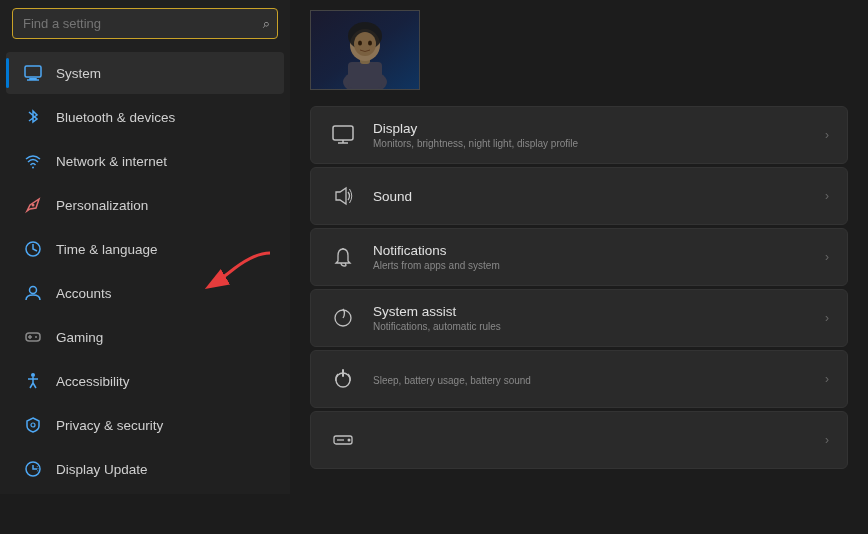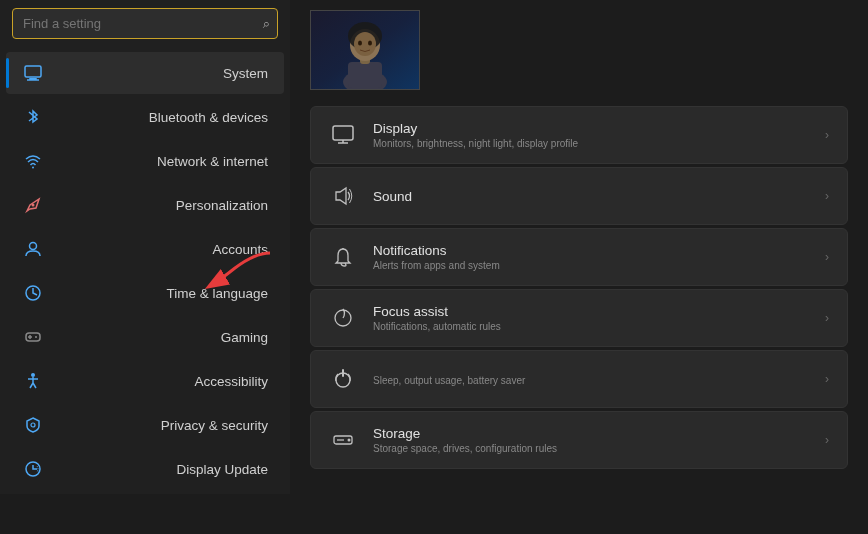--- a/index.html
+++ b/index.html
@@ -51,21 +51,20 @@
     .nav-item {
       display: flex;
       align-items: center;
       padding: 10px 16px;
       cursor: pointer;
       border-radius: 4px;
       margin: 1px 6px;
       font-size: 13.5px;
       color: #d0d0d0;
       position: relative;
-      justify-content: space-between;
     }
     .nav-item.active {
       background: #2d2d2d;
     }
     .nav-item.active::before {
       content: '';
       position: absolute;
       left: 0;
       top: 6px;
       bottom: 6px;
@@ -229,35 +228,35 @@
         <circle cx="9" cy="9" r="1.5" fill="#e07070"></circle>
       </svg>
     </span>
     <span>Personalization</span>
   </div>
 
 
   <div class="nav-item">
     <span class="nav-icon">
       <svg width="18" height="18" viewBox="0 0 18 18" fill="none">
+        <circle cx="9" cy="9" r="7" stroke="#4ea8f5" stroke-width="1.5" fill="none"></circle>
+        <polyline points="9,4 9,9 13,11" stroke="#4ea8f5" stroke-width="1.5" fill="none"></polyline>
+      </svg>
+    </span>
+    <span>Time &amp; language</span>
+  </div>
+
+  <div class="nav-item">
+    <span class="nav-icon">
+      <svg width="18" height="18" viewBox="0 0 18 18" fill="none">
         <circle cx="9" cy="6" r="3.5" stroke="#4ea8f5" stroke-width="1.5" fill="none"></circle>
         <path d="M2 16 Q2 11 9 11 Q16 11 16 16" stroke="#4ea8f5" stroke-width="1.5" fill="none"></path>
       </svg>
     </span>
     <span>Accounts</span>
-  </div>
-
-  <div class="nav-item">
-    <span class="nav-icon">
-      <svg width="18" height="18" viewBox="0 0 18 18" fill="none">
-        <circle cx="9" cy="9" r="7" stroke="#4ea8f5" stroke-width="1.5" fill="none"></circle>
-        <polyline points="9,4 9,9 13,11" stroke="#4ea8f5" stroke-width="1.5" fill="none"></polyline>
-      </svg>
-    </span>
-    <span>Time &amp; language</span>
   </div>
 
   <div class="nav-item">
     <span class="nav-icon">
       <svg width="18" height="18" viewBox="0 0 18 18" fill="none">
         <rect x="2" y="5" width="14" height="8" rx="3" stroke="#888" stroke-width="1.5" fill="none"></rect>
         <line x1="6" y1="7" x2="6" y2="11" stroke="#888" stroke-width="1.5"></line>
         <line x1="4" y1="9" x2="8" y2="9" stroke="#888" stroke-width="1.5"></line>
         <circle cx="12" cy="9" r="1" fill="#888"></circle>
       </svg>
@@ -381,52 +380,48 @@
   </div>
 
   <div class="settings-row">
     <div class="settings-row-icon">
       <svg width="22" height="22" viewBox="0 0 22 22" fill="none">
         <circle cx="11" cy="11" r="8" stroke="#c0c0c0" stroke-width="1.3" fill="none"></circle>
         <path d="M11 2 Q14 6 11 11" stroke="#c0c0c0" stroke-width="1.3" fill="none"></path>
       </svg>
     </div>
     <div class="settings-row-text">
-      <span class="settings-row-title">Focus assist</span>
+      <span class="settings-row-title">System assist</span>
       <span class="settings-row-desc">Notifications, automatic rules</span>
     </div>
     <span class="settings-row-arrow">›</span>
   </div>
 
   <div class="settings-row">
     <div class="settings-row-icon">
       <svg width="22" height="22" viewBox="0 0 22 22" fill="none">
         <circle cx="11" cy="12" r="7" stroke="#c0c0c0" stroke-width="1.3" fill="none"></circle>
         <line x1="11" y1="2" x2="11" y2="8" stroke="#c0c0c0" stroke-width="2" stroke-linecap="round"></line>
         <path d="M6 6 Q3 9 4 13" stroke="#c0c0c0" stroke-width="1.3" fill="none"></path>
         <path d="M16 6 Q19 9 18 13" stroke="#c0c0c0" stroke-width="1.3" fill="none"></path>
       </svg>
     </div>
     <div class="settings-row-text">
-      <span class="settings-row-desc">Sleep, output usage, battery saver</span>
+      <span class="settings-row-desc">Sleep, battery usage, battery sound</span>
     </div>
     <span class="settings-row-arrow">›</span>
   </div>
 
   <div class="settings-row">
     <div class="settings-row-icon">
       <svg width="22" height="22" viewBox="0 0 22 22" fill="none">
         <rect x="2" y="7" width="18" height="8" rx="2" stroke="#c0c0c0" stroke-width="1.3" fill="none"></rect>
         <circle cx="17" cy="11" r="1.5" fill="#c0c0c0"></circle>
         <line x1="5" y1="11" x2="12" y2="11" stroke="#c0c0c0" stroke-width="1.3"></line>
       </svg>
-    </div>
-    <div class="settings-row-text">
-      <span class="settings-row-title">Storage</span>
-      <span class="settings-row-desc">Storage space, drives, configuration rules</span>
     </div>
     <span class="settings-row-arrow">›</span>
   </div>
 </main>
 
 <div class="arrow-annotation">
   <svg width="80" height="50" viewBox="0 0 80 50">
     <defs>
       <marker id="arrowhead" markerWidth="8" markerHeight="8" refX="6" refY="3" orient="auto">
         <polygon points="0 0, 8 3, 0 6" fill="#e63c3c"></polygon>

